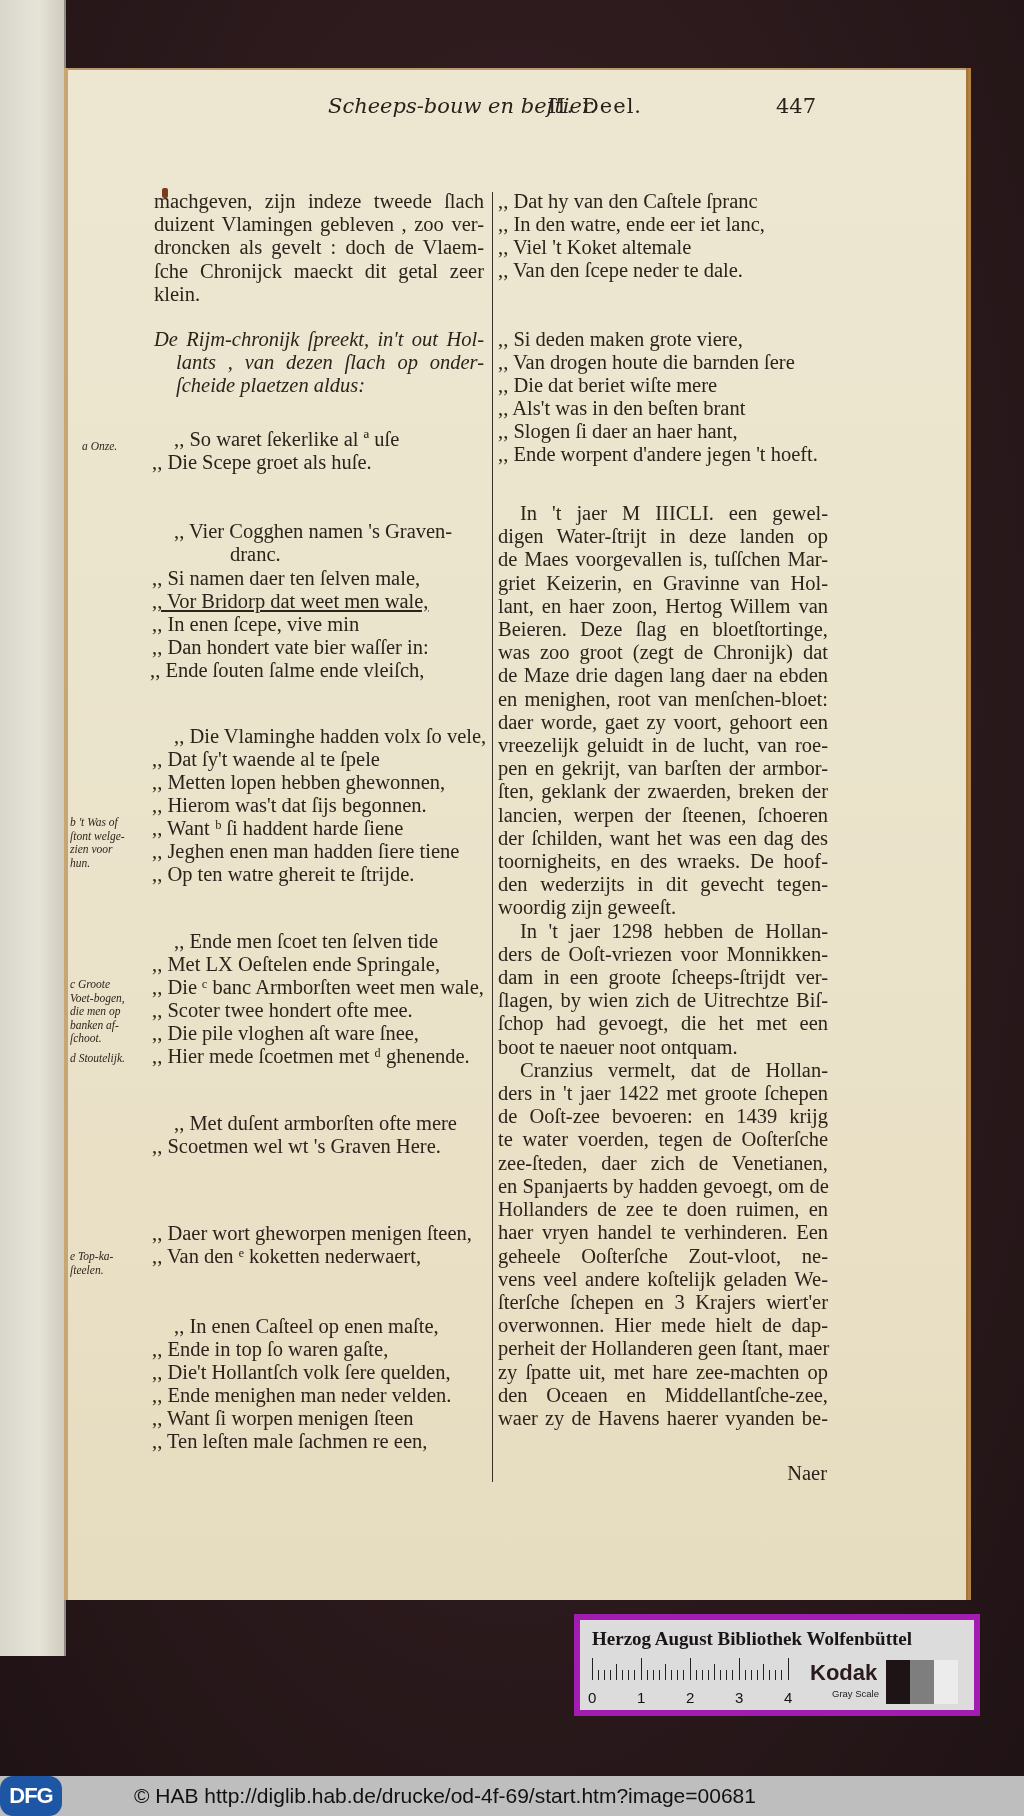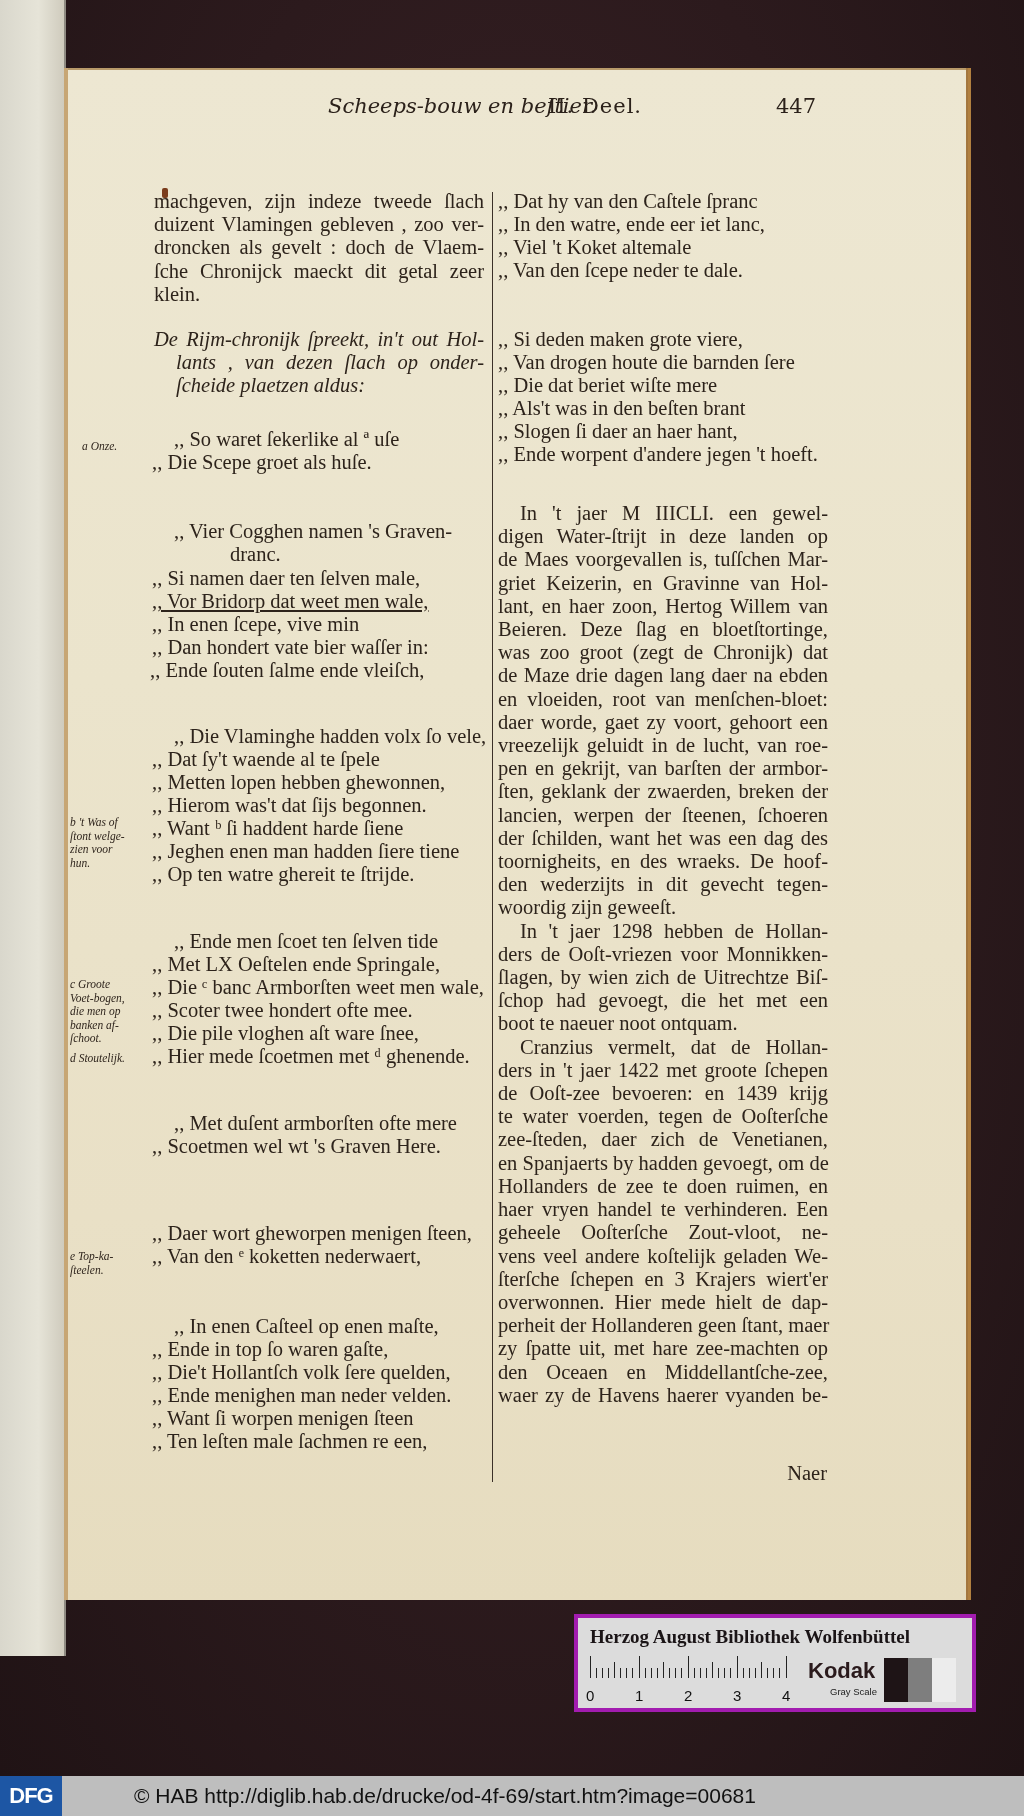--- a/index.html
+++ b/index.html
@@ -45,40 +45,40 @@
   .prose .pl.last { text-align-last:left; }
   .italic { font-style:italic; }
   .marg {
     position:absolute; font-size:11.5px; line-height:13.5px; font-style:italic;
     color:#2f251d; font-family:"Liberation Serif", serif; width:70px;
   }
   .catch { position:absolute; font-size:20.5px; }
 
   .scale-card {
     position:absolute; left:574px; top:1614px; width:394px; height:90px;
-    background:#dcdcdc; border:4px solid #a21caf;
+    background:#dcdcdc; border:6px solid #a21caf;
   }
   .scale-title {
     position:absolute; left:12px; top:8px; font-family:"Liberation Serif", serif;
     font-weight:bold; font-size:19px; color:#1a1416; white-space:nowrap;
   }
   .ruler { position:absolute; left:12px; top:38px; width:198px; height:30px; }
   .tick { position:absolute; bottom:8px; width:1px; background:#222; }
   .ruler-num { position:absolute; bottom:-18px; font-family:"Liberation Sans", sans-serif; font-size:15px; color:#111; }
   .kodak { position:absolute; left:230px; top:40px; font-family:"Liberation Sans", sans-serif; font-weight:bold; font-size:22px; color:#2a1a1c; }
   .grayscale { position:absolute; left:252px; top:68px; font-family:"Liberation Sans", sans-serif; font-size:9.5px; color:#222; }
   .swatch { position:absolute; top:40px; width:24px; height:44px; }
 
   .footer {
     position:absolute; left:0; top:1776px; width:1024px; height:40px; background:#bebebe;
   }
   .dfg {
     position:absolute; left:0; top:0; width:62px; height:40px; background:#1d56a4;
     color:#fff; font-family:"Liberation Sans", sans-serif; font-weight:bold; font-size:22px;
-    line-height:40px; text-align:center; letter-spacing:-1px;
+    line-height:40px; text-align:center; letter-spacing:-1px;border-radius:13px;
   }
   .copyright {
     position:absolute; left:134px; top:8px; font-family:"Liberation Sans", sans-serif;
     font-size:21px; color:#111; white-space:nowrap;
   }
 </style>
 </head>
 <body>
 
 <div class="bg-dark"></div>
@@ -187,33 +187,34 @@
 
   <div class="prose" style="left:2px; top:312px; width:330px;">
     <span class="pl" style="padding-left:22px;">In 't jaer M IIICLI. een gewel-</span>
     <span class="pl">digen Water-ſtrijt in deze landen op</span>
     <span class="pl">de Maes voorgevallen is, tuſſchen Mar-</span>
     <span class="pl">griet Keizerin, en Gravinne van Hol-</span>
     <span class="pl">lant, en haer zoon, Hertog Willem van</span>
     <span class="pl">Beieren. Deze ſlag en bloetſtortinge,</span>
     <span class="pl">was zoo groot (zegt de Chronijk) dat</span>
     <span class="pl">de Maze drie dagen lang daer na ebden</span>
-    <span class="pl">en vloeiden, root van menſchen-bloet:</span>
+    <span class="pl">en menighen, root van menſchen-bloet:</span>
     <span class="pl">daer worde, gaet zy voort, gehoort een</span>
     <span class="pl">vreezelijk geluidt in de lucht, van roe-</span>
     <span class="pl">pen en gekrijt, van barſten der armbor-</span>
     <span class="pl">ſten, geklank der zwaerden, breken der</span>
     <span class="pl">lancien, werpen der ſteenen, ſchoeren</span>
     <span class="pl">der ſchilden, want het was een dag des</span>
     <span class="pl">toornigheits, en des wraeks. De hoof-</span>
     <span class="pl">den wederzijts in dit gevecht tegen-</span>
     <span class="pl last">woordig zijn geweeſt.</span>
 
     <span class="pl" style="padding-left:22px;">In 't jaer 1298 hebben de Hollan-</span>
     <span class="pl">ders de Ooſt-vriezen voor Monnikken-</span>
+    <span class="pl">dam in een groote ſcheeps-ſtrijdt ver-</span>
     <span class="pl">ſlagen, by wien zich de Uitrechtze Biſ-</span>
     <span class="pl">ſchop had gevoegt, die het met een</span>
     <span class="pl last">boot te naeuer noot ontquam.</span>
 
     <span class="pl" style="padding-left:22px;">Cranzius vermelt, dat de Hollan-</span>
     <span class="pl">ders in 't jaer 1422 met groote ſchepen</span>
     <span class="pl">de Ooſt-zee bevoeren: en 1439 krijg</span>
     <span class="pl">te water voerden, tegen de Ooſterſche</span>
     <span class="pl">zee-ſteden, daer zich de Venetianen,</span>
     <span class="pl">en Spanjaerts by hadden gevoegt, om de</span>

